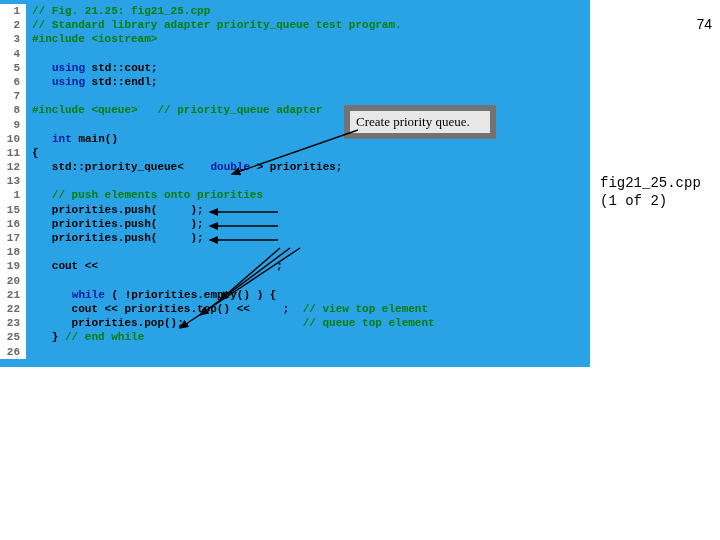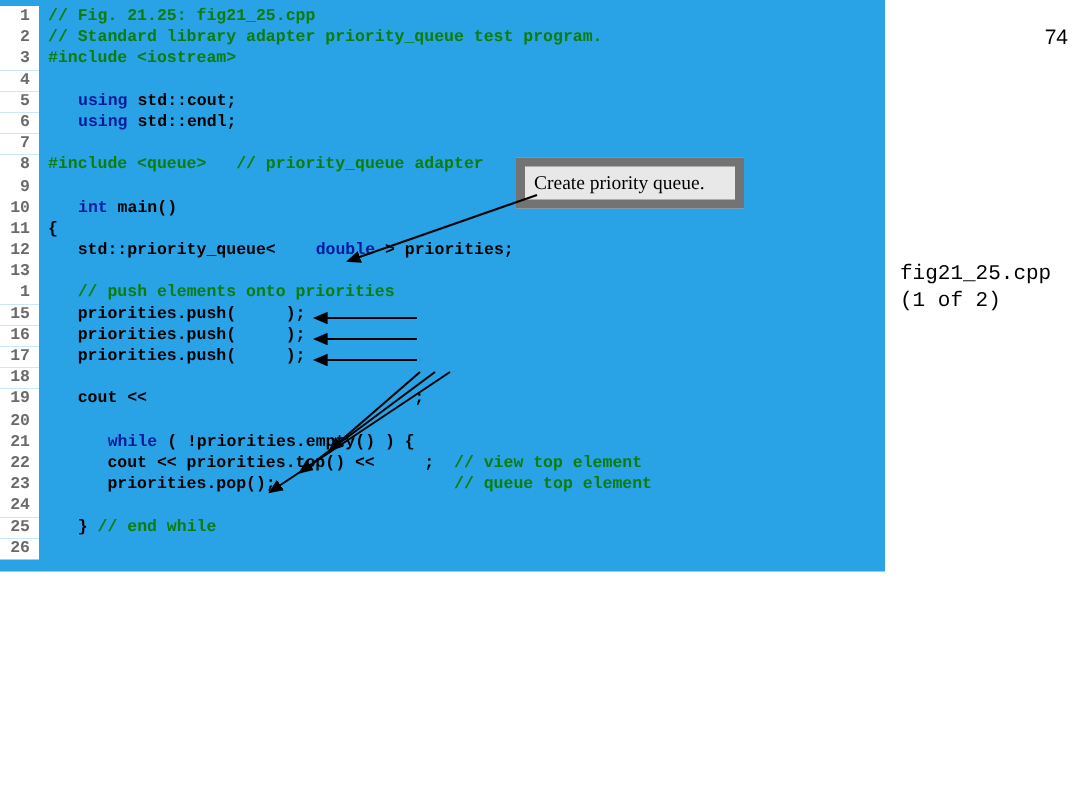--- a/index.html
+++ b/index.html
@@ -110,21 +110,20 @@
       <div class="code-line"><span class="lineno">1</span><span class="code-text"><span class="t-plain">   </span><span class="t-comment">// push elements onto priorities</span></span></div>
       <div class="code-line"><span class="lineno">15</span><span class="code-text"><span class="t-plain">   priorities.push(     );</span></span></div>
       <div class="code-line"><span class="lineno">16</span><span class="code-text"><span class="t-plain">   priorities.push(     );</span></span></div>
       <div class="code-line"><span class="lineno">17</span><span class="code-text"><span class="t-plain">   priorities.push(     );</span></span></div>
       <div class="code-line"><span class="lineno">18</span><span class="code-text"><span class="t-plain"></span></span></div>
       <div class="code-line"><span class="lineno">19</span><span class="code-text"><span class="t-plain">   cout &lt;&lt;                           ;</span></span></div>
       <div class="code-line"><span class="lineno">20</span><span class="code-text"><span class="t-plain"></span></span></div>
       <div class="code-line"><span class="lineno">21</span><span class="code-text"><span class="t-plain">   </span><span class="t-kw">while</span><span class="t-plain"> ( !priorities.empty() ) {</span></span></div>
       <div class="code-line"><span class="lineno">22</span><span class="code-text"><span class="t-plain">      cout &lt;&lt; priorities.top() &lt;&lt;     ;  </span><span class="t-comment">// view top element</span></span></div>
       <div class="code-line"><span class="lineno">23</span><span class="code-text"><span class="t-plain">      priorities.pop();                  </span><span class="t-comment">// queue top element</span></span></div>
-      <div class="code-line"><span class="lineno">24</span><span class="code-text"><span class="t-plain"></span></span></div>
       <div class="code-line"><span class="lineno">25</span><span class="code-text"><span class="t-plain">   } </span><span class="t-comment">// end while</span></span></div>
       <div class="code-line"><span class="lineno">26</span><span class="code-text"><span class="t-plain"></span></span></div>
     </div>
 
   <div class="callout callout1">Create priority queue.</div>
 
   <div class="caption">
     <div>fig21_25.cpp</div>
     <div>(1 of 2)</div>
   </div>

